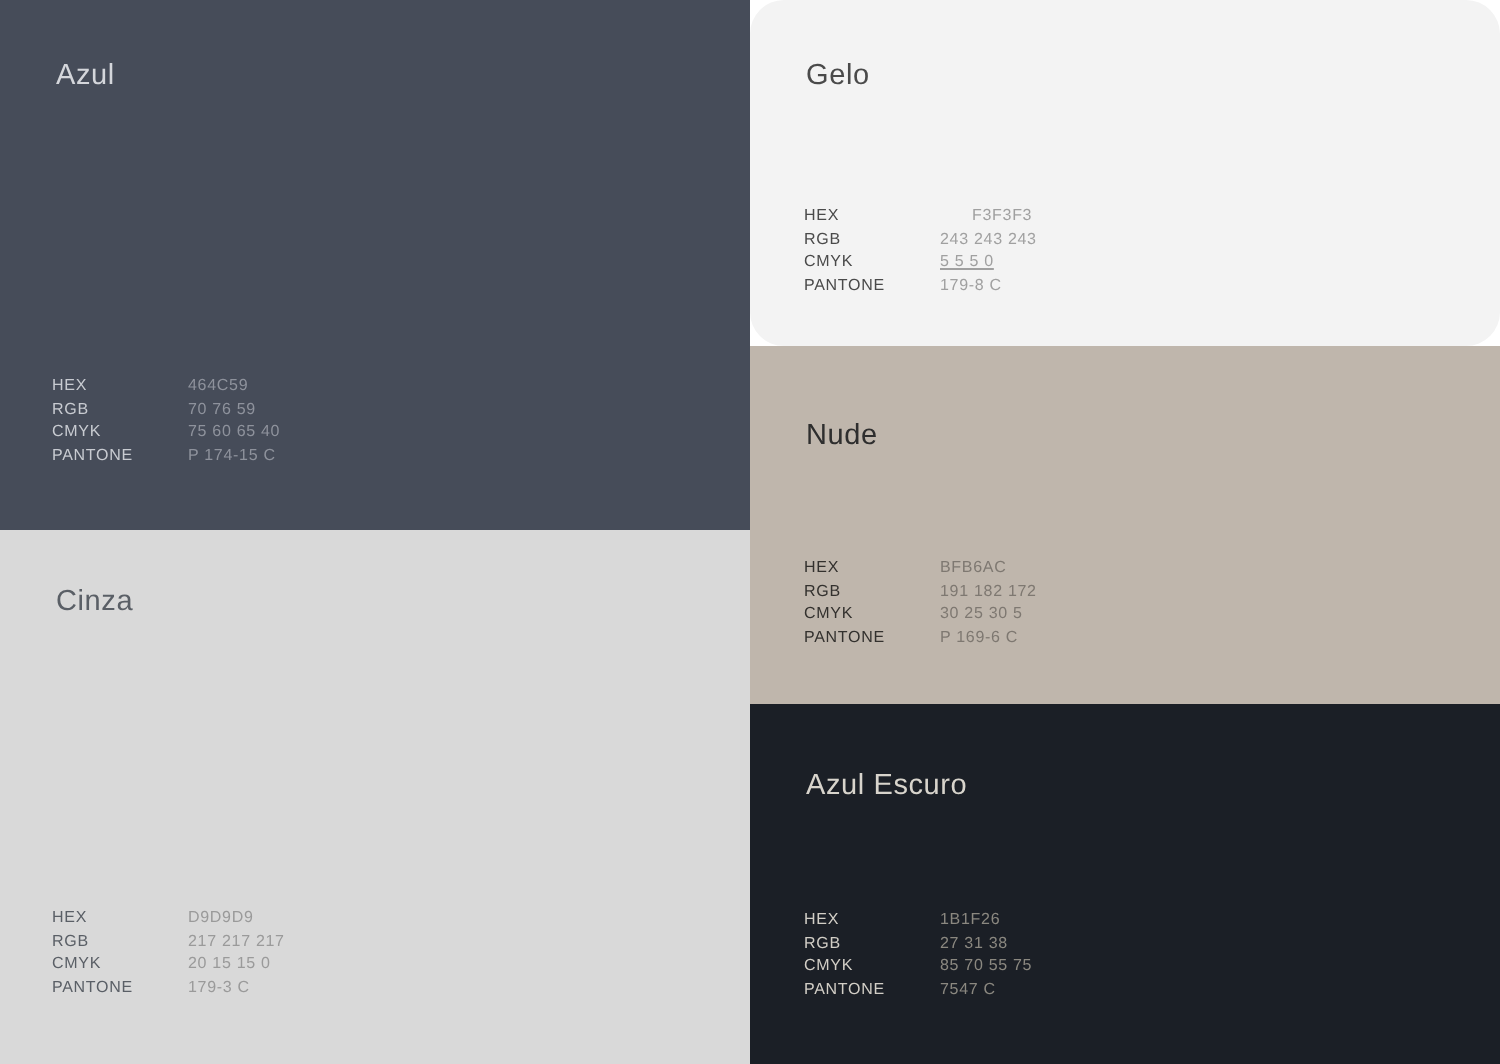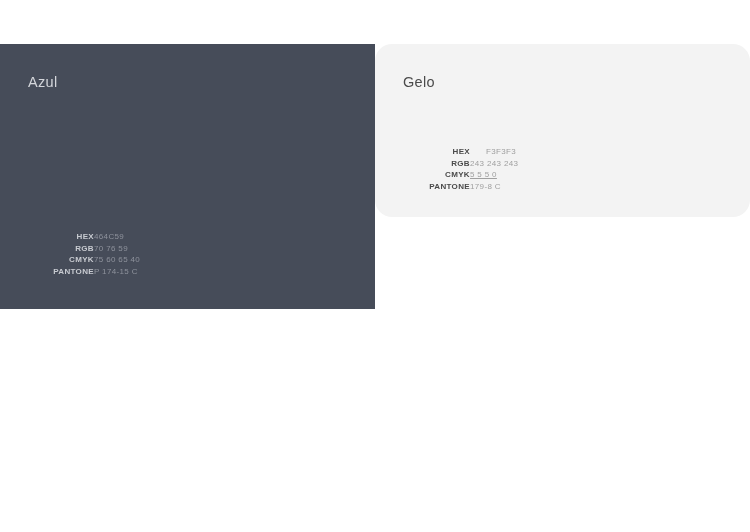--- a/index.html
+++ b/index.html
@@ -9,21 +9,20 @@
     overflow:hidden;
     background:#ffffff;
   }
   .palette-board {
     position:relative;
     width:750px; height:532px;
   }
   .swatch {
     position:absolute;
     overflow:hidden;
-    margin-top:44px;
   }
   .swatch-title {
     position:absolute;
     font-size:14.5px;
     font-weight:300;
     letter-spacing:0.3px;
     white-space:nowrap;
   }
   .spec-table {
     position:absolute;
@@ -32,24 +31,23 @@
     letter-spacing:0.35px;
   }
   .spec-table td {
     padding:0;
     height:11.6px;
     line-height:11.6px;
     vertical-align:middle;
     white-space:nowrap;
   }
   .spec-label {
-    font-weight:700;
+    font-weight:400;
     padding-right:6px;
     width:68px;
-    text-align:right;
   }
   .spec-value {
     font-weight:400;
   }
 
   
   #swatch-azul        { left:0;   top:0;   width:375px; height:265px; }
   #swatch-cinza       { left:0;   top:265px; width:375px; height:267px; }
   #swatch-gelo        { left:375px; top:0;   width:375px; height:173px;border-radius:17px; }
   #swatch-nude        { left:375px; top:173px; width:375px; height:179px; }
@@ -91,20 +89,43 @@
           <td class="spec-value" style="color: rgb(142, 146, 156);">75 60 65 40</td>
         </tr>
         <tr>
           <td class="spec-label" style="color: rgb(200, 203, 209);">PANTONE</td>
           <td class="spec-value" style="color: rgb(142, 146, 156);">P 174-15 C</td>
         </tr>
       </tbody>
     </table>
   </div>
 
+  <div class="swatch" id="swatch-cinza" style="background-color: rgb(217, 217, 217);">
+    <div class="swatch-title" style="color: rgb(90, 95, 102);">Cinza</div>
+    <table class="spec-table">
+      <tbody>
+        <tr>
+          <td class="spec-label" style="color: rgb(90, 95, 102);">HEX</td>
+          <td class="spec-value" style="color: rgb(154, 154, 154);">D9D9D9</td>
+        </tr>
+        <tr>
+          <td class="spec-label" style="color: rgb(90, 95, 102);">RGB</td>
+          <td class="spec-value" style="color: rgb(154, 154, 154);">217 217 217</td>
+        </tr>
+        <tr>
+          <td class="spec-label" style="color: rgb(90, 95, 102);">CMYK</td>
+          <td class="spec-value" style="color: rgb(154, 154, 154);">20 15 15 0</td>
+        </tr>
+        <tr>
+          <td class="spec-label" style="color: rgb(90, 95, 102);">PANTONE</td>
+          <td class="spec-value" style="color: rgb(154, 154, 154);">179-3 C</td>
+        </tr>
+      </tbody>
+    </table>
+  </div>
 
   <div class="swatch" id="swatch-gelo" style="background-color: rgb(243, 243, 243);">
     <div class="swatch-title" style="color: rgb(74, 74, 74);">Gelo</div>
     <table class="spec-table">
       <tbody>
         <tr>
           <td class="spec-label" style="color: rgb(74, 74, 74);">HEX</td>
           <td class="spec-value" style="color: rgb(160, 160, 160); padding-left: 16px;">F3F3F3</td>
         </tr>
         <tr>
@@ -116,15 +137,61 @@
           <td class="spec-value" style="color: rgb(160, 160, 160); text-decoration: underline;">5 5 5 0</td>
         </tr>
         <tr>
           <td class="spec-label" style="color: rgb(74, 74, 74);">PANTONE</td>
           <td class="spec-value" style="color: rgb(160, 160, 160);">179-8 C</td>
         </tr>
       </tbody>
     </table>
   </div>
 
+  <div class="swatch" id="swatch-nude" style="background-color: rgb(191, 182, 172);">
+    <div class="swatch-title" style="color: rgb(46, 46, 46);">Nude</div>
+    <table class="spec-table">
+      <tbody>
+        <tr>
+          <td class="spec-label" style="color: rgb(51, 49, 46);">HEX</td>
+          <td class="spec-value" style="color: rgb(126, 120, 113);">BFB6AC</td>
+        </tr>
+        <tr>
+          <td class="spec-label" style="color: rgb(51, 49, 46);">RGB</td>
+          <td class="spec-value" style="color: rgb(126, 120, 113);">191 182 172</td>
+        </tr>
+        <tr>
+          <td class="spec-label" style="color: rgb(51, 49, 46);">CMYK</td>
+          <td class="spec-value" style="color: rgb(126, 120, 113);">30 25 30 5</td>
+        </tr>
+        <tr>
+          <td class="spec-label" style="color: rgb(51, 49, 46);">PANTONE</td>
+          <td class="spec-value" style="color: rgb(126, 120, 113);">P 169-6 C</td>
+        </tr>
+      </tbody>
+    </table>
+  </div>
 
+  <div class="swatch" id="swatch-azulescuro" style="background-color: rgb(27, 31, 38);">
+    <div class="swatch-title" style="color: rgb(216, 212, 204);">Azul Escuro</div>
+    <table class="spec-table">
+      <tbody>
+        <tr>
+          <td class="spec-label" style="color: rgb(210, 206, 198);">HEX</td>
+          <td class="spec-value" style="color: rgb(139, 136, 128);">1B1F26</td>
+        </tr>
+        <tr>
+          <td class="spec-label" style="color: rgb(210, 206, 198);">RGB</td>
+          <td class="spec-value" style="color: rgb(139, 136, 128);">27 31 38</td>
+        </tr>
+        <tr>
+          <td class="spec-label" style="color: rgb(210, 206, 198);">CMYK</td>
+          <td class="spec-value" style="color: rgb(139, 136, 128);">85 70 55 75</td>
+        </tr>
+        <tr>
+          <td class="spec-label" style="color: rgb(210, 206, 198);">PANTONE</td>
+          <td class="spec-value" style="color: rgb(139, 136, 128);">7547 C</td>
+        </tr>
+      </tbody>
+    </table>
+  </div>
 
 </div>
 
 </body></html>

